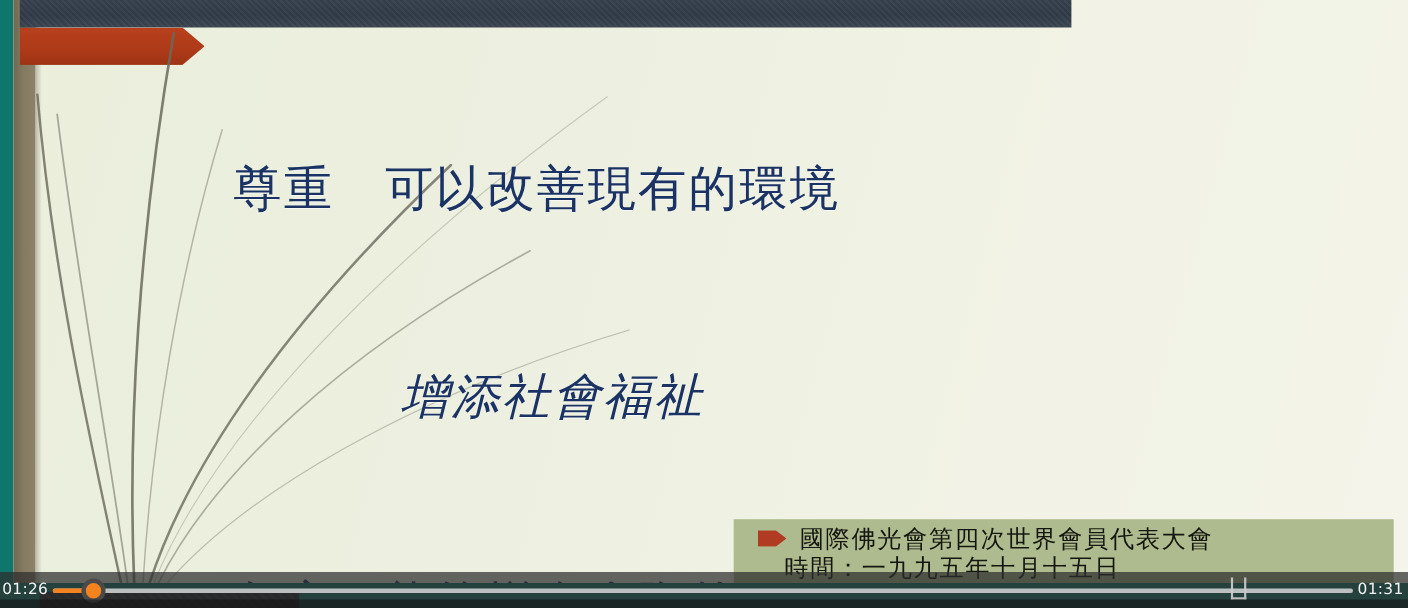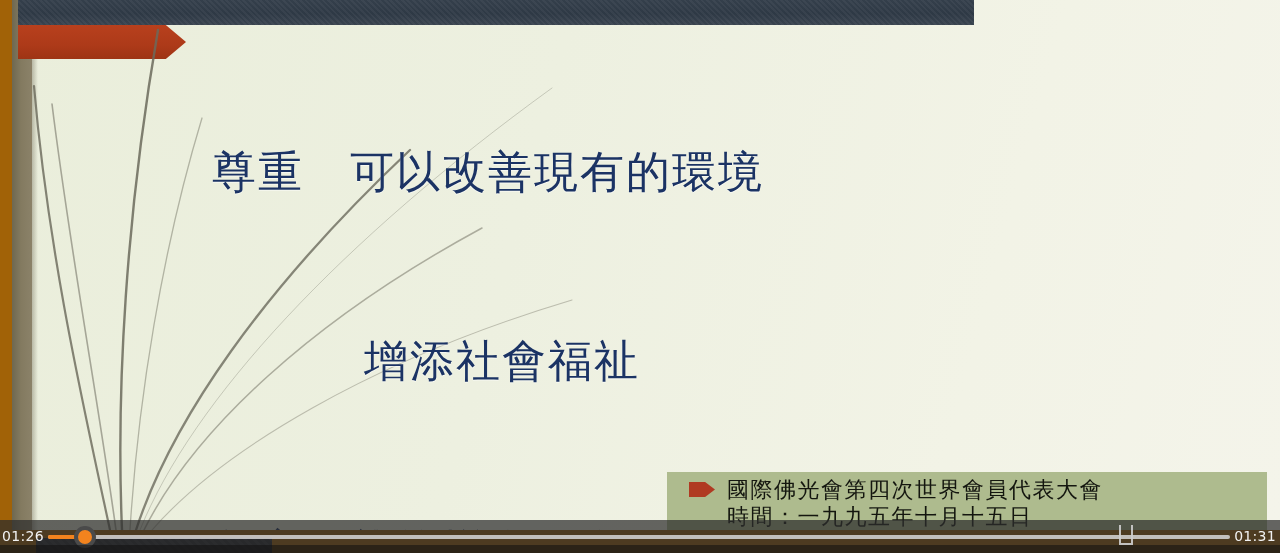--- a/index.html
+++ b/index.html
@@ -5,21 +5,21 @@
   html, body {
     margin: 0;
     padding: 0;
     background: #000;
   }
   #stage {
     position: relative;
     width: 1280px;
     height: 553px;
     overflow: hidden;
-    background: #a16207;
+    background: #0f766e;
     font-family: "DejaVu Sans", "Liberation Sans", sans-serif;
   }
 
   
   #slide {
     position: absolute;
     left: 12px;
     top: 0px;
     width: 1268px;
     height: 530px;
@@ -85,21 +85,21 @@
     width: 1040px;
     color: #1b3364;
     font-family: "DejaVu Serif", "Liberation Serif", serif;
     font-size: 44px;
     line-height: 63px;
     letter-spacing: 2px;
     white-space: pre;
     text-shadow: 0 1px 0 rgba(255,255,255,0.55);
   }
   .verse-line { display: block; }
-  .vl-indent { padding-left: 152px; }
+  .vl-indent { padding-left: 152px; font-style: italic; }
 
   
   #caption-box {
     position: absolute;
     left: 655px;
     top: 472px;
     width: 600px;
     height: 58px;
     background: #aebb8e;
     padding: 4px 0 0 0;
@@ -117,21 +117,21 @@
     white-space: nowrap;
   }
   #caption-bullet {
     width: 26px;
     height: 15px;
     margin: 0 12px 0 22px;
     flex: 0 0 auto;
     background: #b03a22;
     clip-path: polygon(0 0, 62% 0, 100% 50%, 62% 100%, 0 100%);
   }
-  .caption-row.second { padding-left: 60px; }
+  .caption-row.second { padding-left: 46px; }
 
   
   #player-bar {
     position: absolute;
     left: 0px;
     top: 520px;
     width: 1280px;
     height: 33px;
     background: rgba(45,45,45,0.72);
     text-align: right;

